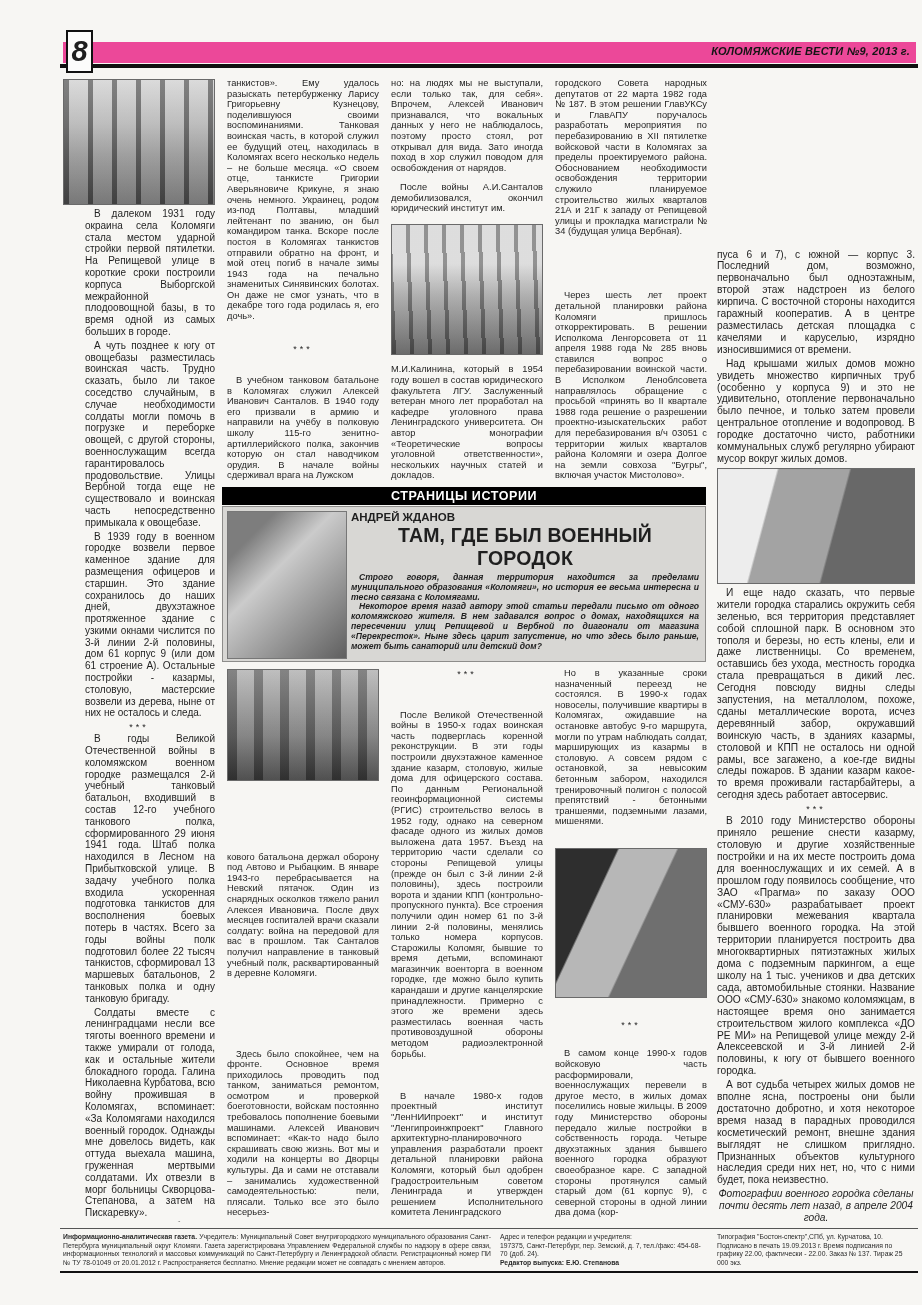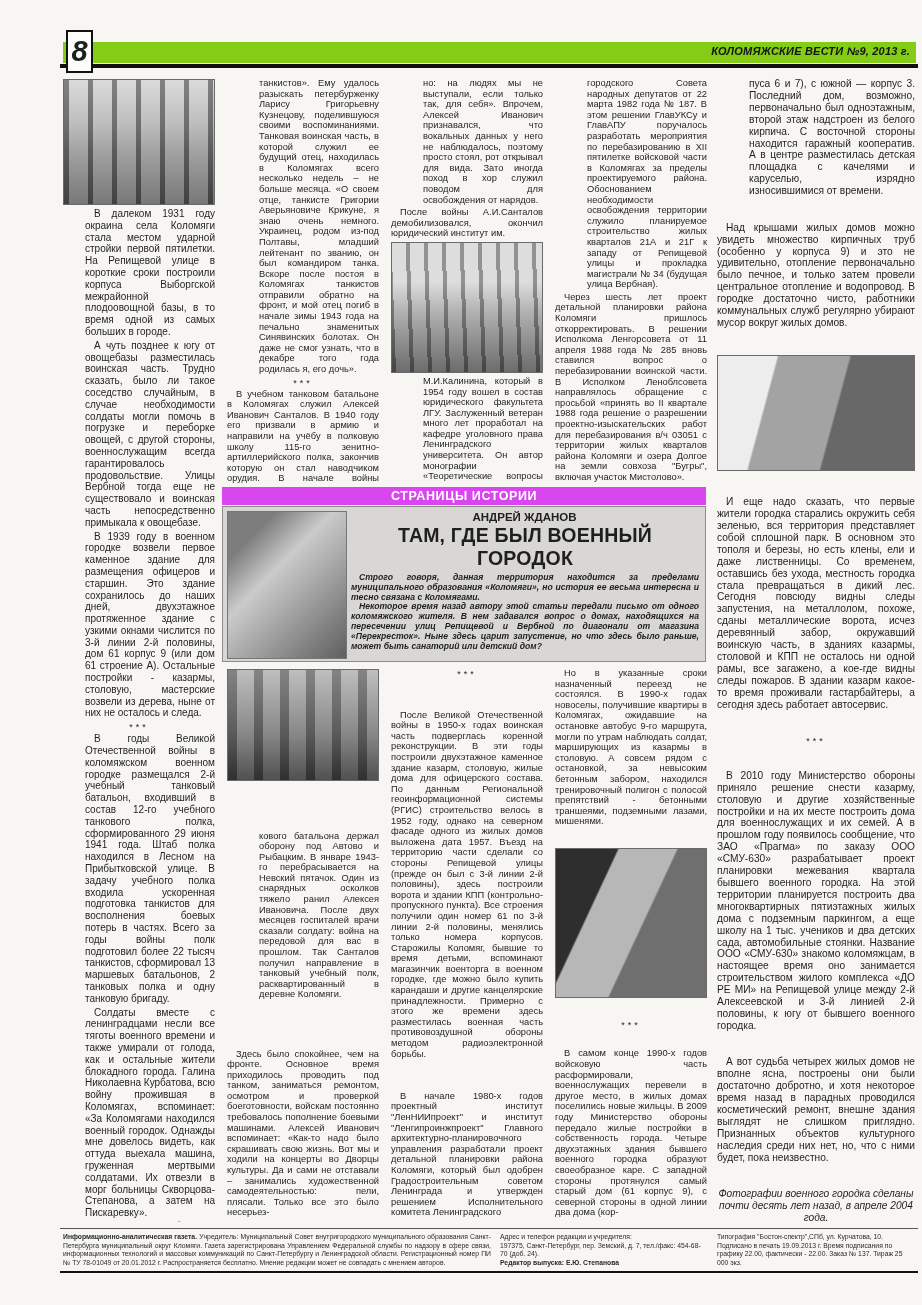--- a/index.html
+++ b/index.html
@@ -1,66 +1,66 @@
 <!DOCTYPE html>
 <html><head>
 <meta charset="utf-8">
 <style>
   html,body{margin:0;padding:0;background:#e8e7e4;}
   .page{position:relative;width:922px;height:1305px;background:#f7f6f3;
         font-family:"Liberation Sans",sans-serif;color:#1f1f1f;overflow:hidden;}
   
-  .mast-bar{position:absolute;left:63px;top:42px;width:853px;height:21px;background:#84cc16;}
+  .mast-bar{position:absolute;left:63px;top:42px;width:853px;height:21px;background:#ec4899;}
   .mast-title{position:absolute;right:6px;top:3px;font-size:11px;font-weight:bold;
               font-style:italic;color:#151515;letter-spacing:.2px;}
   .pagenum-box{position:absolute;left:66px;top:30px;width:27px;height:43px;background:#fcfcfb;
                border:2px solid #111;box-sizing:border-box;text-align:center;z-index:3;}
   .pagenum-box span{font-size:29px;font-weight:bold;font-style:italic;line-height:39px;}
   .mast-rule{position:absolute;left:60px;top:64px;width:858px;height:4px;background:#101010;}
   
   .coltext{position:absolute;overflow:hidden;display:flex;flex-direction:column;
            justify-content:space-between;}
   .c1{left:63px;top:78px;width:152px;height:1144px;}
   .c2t{left:227px;top:78px;width:152px;height:405px;}
   .c3t{left:391px;top:78px;width:152px;height:405px;}
   .c4t{left:555px;top:78px;width:152px;height:405px;}
-  .c5{left:717px;top:78px;width:198px;height:1148px;}
+  .c5{left:717px;top:78px;width:198px;height:1148px;justify-content:flex-end;}
   .c2b{left:227px;top:668px;width:152px;height:552px;}
   .c3b{left:391px;top:668px;width:152px;height:552px;}
   .c4b{left:555px;top:668px;width:152px;height:552px;}
   .bp{margin:0 0 2px;text-align:justify;font-size:9.3px;line-height:10.6px;text-indent:9px;}
   .c1 .bp{font-size:10px;line-height:11.8px;margin-left:22px;}
   .c5 .bp{font-size:10.2px;line-height:11.9px;}
-  .noind{text-indent:0;margin-left:32px;}
+  .noind{text-indent:0;}
   .note{font-style:italic;text-align:center;text-indent:0;}
   .stars{flex:none;text-align:center;font-size:9px;letter-spacing:3px;height:12px;line-height:12px;}
   
   .ph{flex:none;width:100%;box-sizing:border-box;border:1px solid #6a6a6a;background:#9a9a9a;margin:1px 0 3px;}
   .ph-road{background:repeating-linear-gradient(90deg,rgba(40,40,40,.5) 0 5px,rgba(215,215,215,.25) 5px 24px),
            linear-gradient(180deg,#dcdcdc,#b5b5b5 35%,#8d8d8d 60%,#585858);}
   .ph-house{background:repeating-linear-gradient(90deg,rgba(35,35,35,.4) 0 7px,rgba(220,220,220,.2) 7px 30px),
             linear-gradient(180deg,#d4d4d4,#949494 55%,#454545);}
   .ph-barracks{background:repeating-linear-gradient(90deg,rgba(25,25,25,.35) 0 9px,rgba(200,200,200,.15) 9px 26px),
                linear-gradient(180deg,#bdbdbd,#7a7a7a 60%,#3b3b3b);}
   .ph-grounds{background:repeating-linear-gradient(88deg,rgba(50,50,50,.45) 0 4px,rgba(210,210,210,.2) 4px 18px),
               linear-gradient(180deg,#e0e0e0 0 30%,#a6a6a6 55%,#525252);}
   .ph-gate{background:linear-gradient(115deg,#2e2e2e 0 28%,#b7b7b7 29% 55%,#6f6f6f 56% 100%),
            linear-gradient(180deg,#cfcfcf,#6a6a6a);}
   .ph-residential{background:linear-gradient(105deg,#ededed 0 26%,#a3a3a3 27% 58%,#686868 59%),
                   linear-gradient(180deg,#d9d9d9,#707070);}
   
-  .section-bar{position:absolute;left:222px;top:487px;width:484px;height:18px;background:#d946ef;
+  .section-bar{position:absolute;left:222px;top:487px;width:484px;height:18px;background:#000000;
                color:#fff;font-weight:bold;font-size:12.5px;line-height:18px;text-align:center;
                letter-spacing:.6px;}
   .art-panel{position:absolute;left:222px;top:506px;width:484px;height:156px;background:#d8d7d4;
              border:1px solid #8d8c8a;box-sizing:border-box;}
   .portrait{position:absolute;left:4px;top:4px;width:118px;height:146px;border:1px solid #777;
             background:linear-gradient(135deg,#7d7d7d 0 18%,#cbcbcb 40%,#a3a3a3 62%,#5f5f5f);}
   .art-right{position:absolute;left:128px;top:2px;right:6px;bottom:2px;}
-  .byline{text-align:center;font-weight:bold;font-size:11.5px;margin:2px 1px 0 0;}
+  .byline{text-align:left;font-weight:bold;font-size:11.5px;margin:2px 1px 0 0;}
   .headline{text-align:center;font-weight:bold;font-size:19.5px;letter-spacing:.2px;margin:1px 0 3px;}
   .lead p{font-size:8.6px;line-height:9.8px;font-weight:bold;font-style:italic;
           text-align:justify;margin:0;text-indent:8px;}
   
   .foot-rule-top{position:absolute;left:60px;top:1228px;width:858px;height:1px;background:#555;}
   .foot-rule-bot{position:absolute;left:60px;top:1271px;width:858px;height:2px;background:#111;}
   .foot{position:absolute;top:1233px;font-size:6.8px;line-height:8.7px;color:#2a2a2a;}
   .f-left{left:63px;width:428px;text-align:justify;}
   .f-mid{left:500px;width:207px;}
   .f-right{left:717px;width:198px;}

